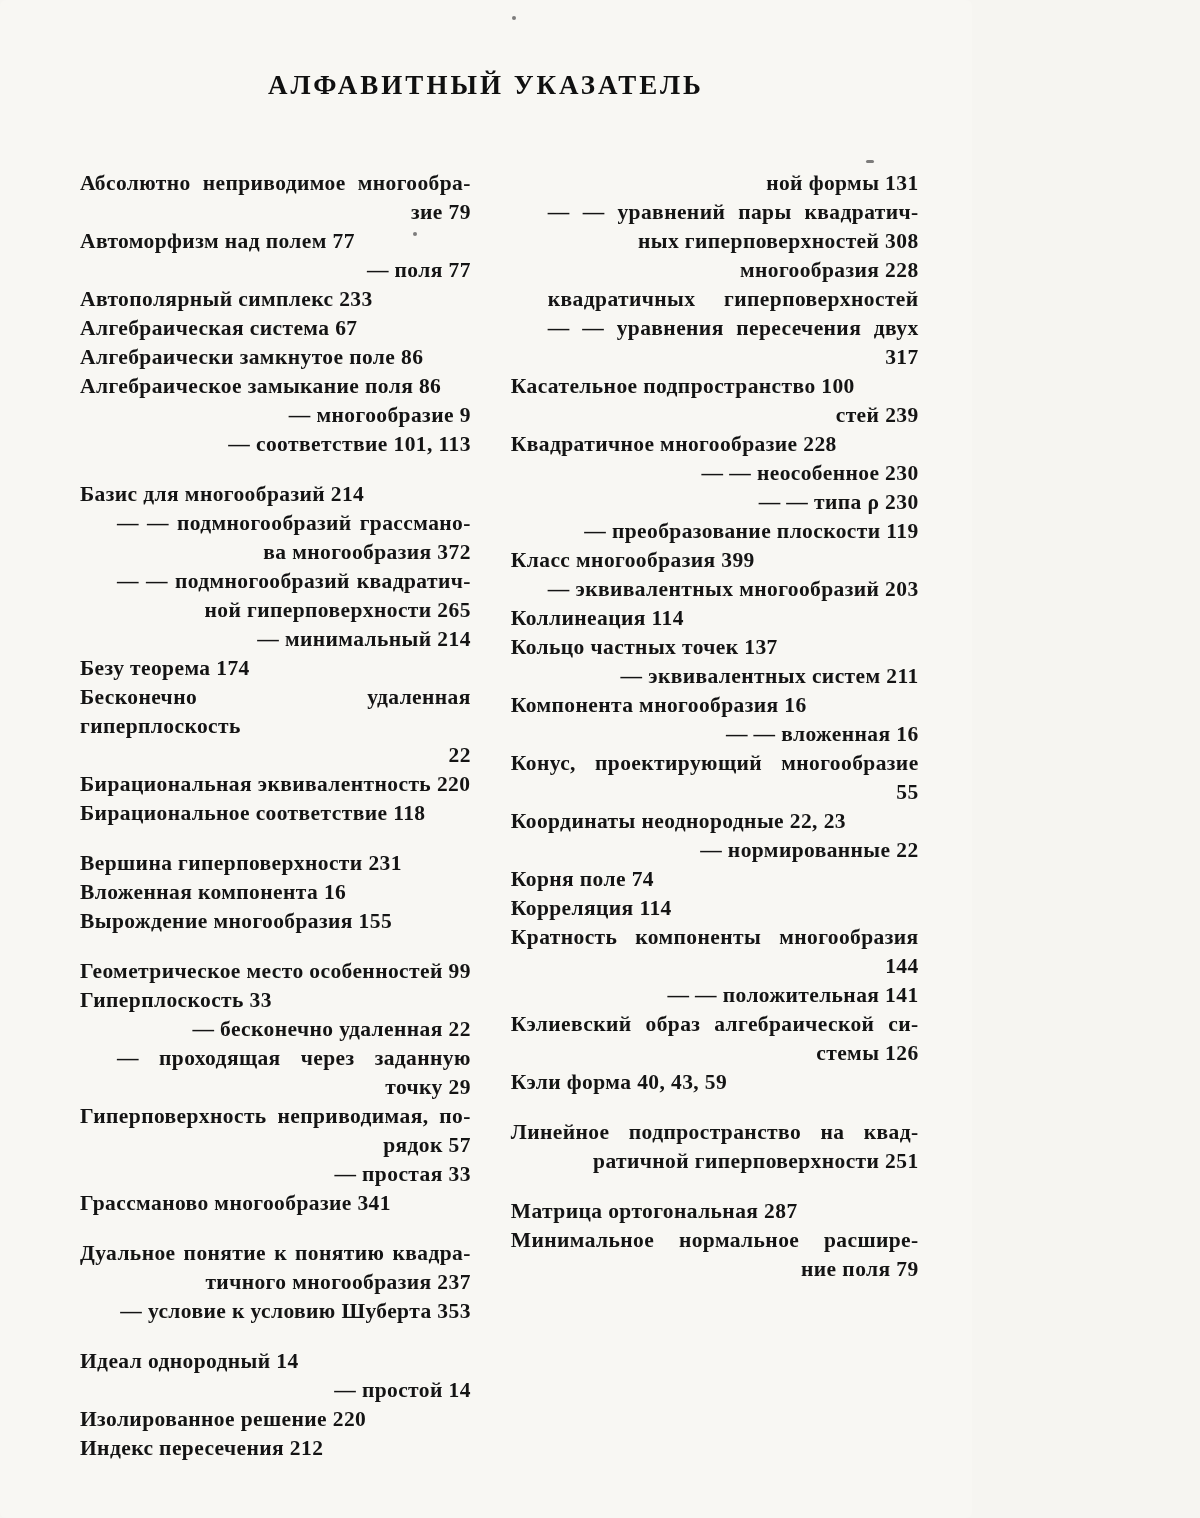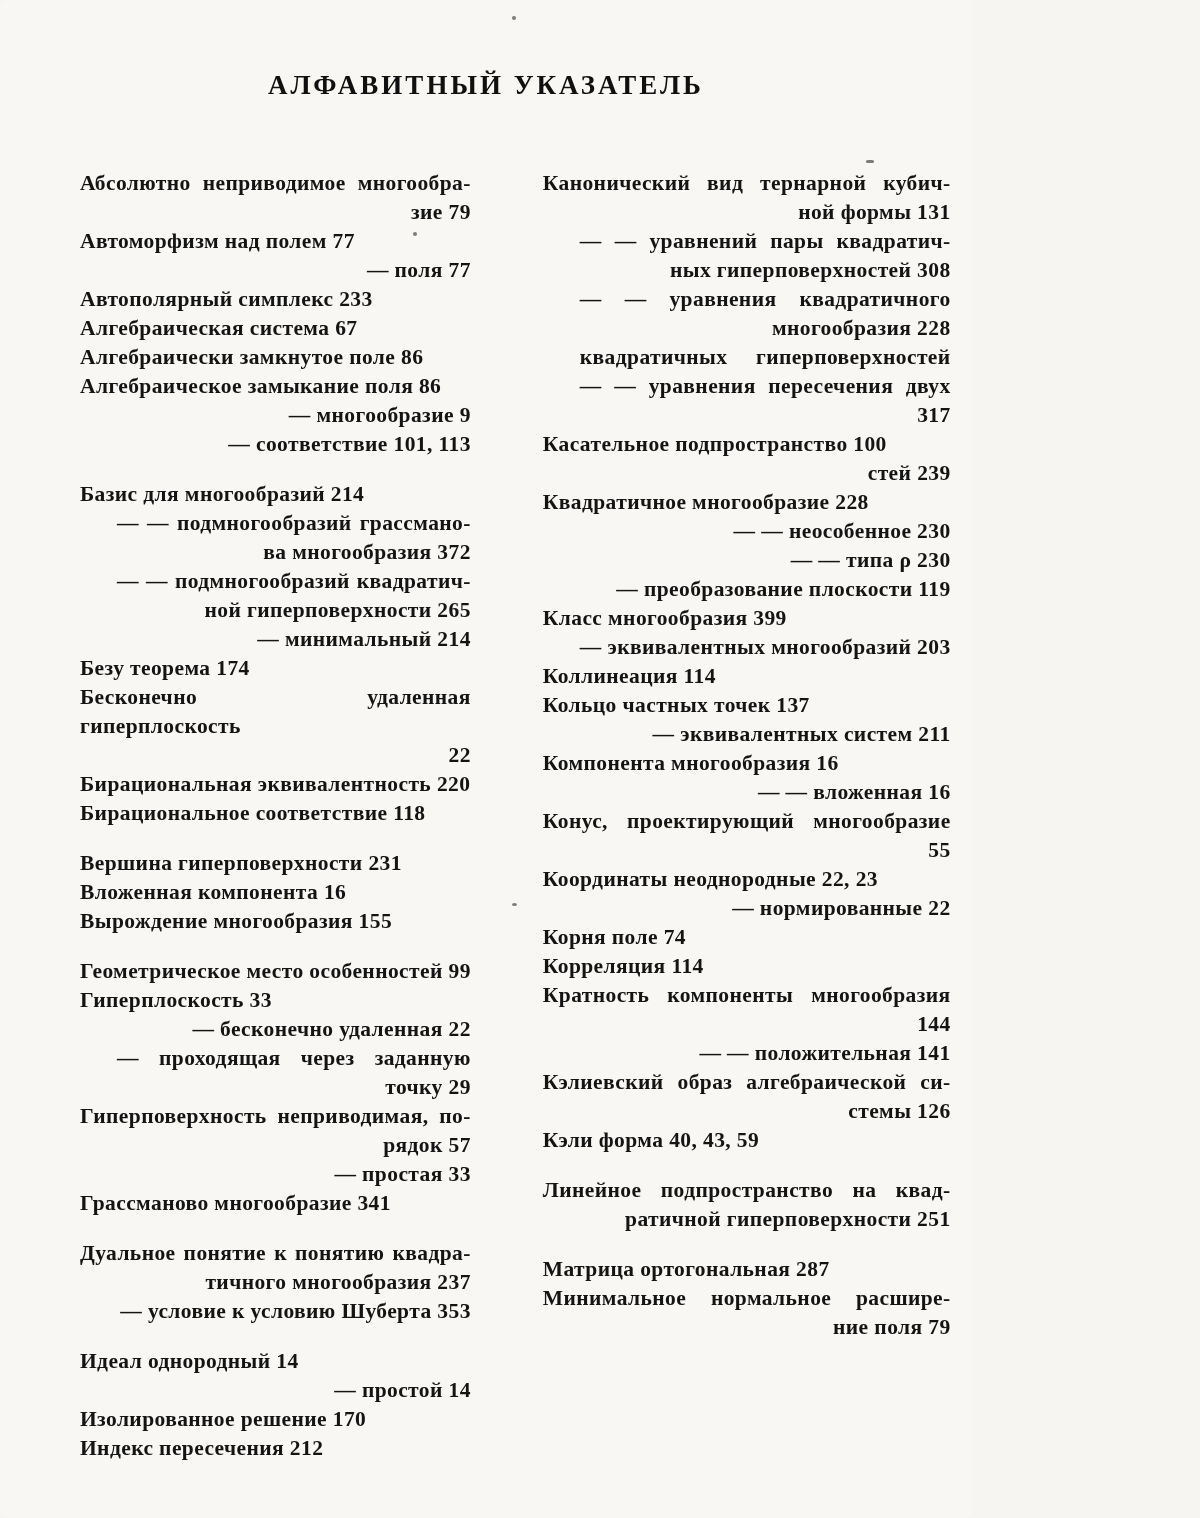--- a/index.html
+++ b/index.html
@@ -21,21 +21,21 @@
   .title {
     padding-top: 70px;
     text-align: center;
     font-size: 27px;
     letter-spacing: 3px;
     color: #101010;
   }
   .columns {
     display: flex;
     margin: 68px 74px 4px 80px;
-    gap: 72px;
+    gap: 40px;
   }
   .col {
     width: 50%;
     font-size: 21.5px;
     line-height: 29px;
     letter-spacing: 0.4px;
   }
   .line {
     white-space: nowrap;
   }
@@ -111,29 +111,27 @@
         <div class="line indent">рядок 57</div>
         <div class="line indent">— простая 33</div>
         <div class="line">Грассманово многообразие 341</div>
         <div class="gap"></div>
         <div class="line just">Дуальное понятие к понятию квадра-</div>
         <div class="line indent">тичного многообразия 237</div>
         <div class="line indent">— условие к условию Шуберта 353</div>
         <div class="gap"></div>
         <div class="line">Идеал однородный 14</div>
         <div class="line indent">— простой 14</div>
-        <div class="line">Изолированное решение 170</div>
+        <div class="line">Изолированное решение 220</div>
         <div class="line">Индекс пересечения 212</div>
       </div>
     <div class="col">
-        <div class="line just">Канонический вид тернарной кубич-</div>
         <div class="line indent">ной формы 131</div>
         <div class="line indent just">— — уравнений пары квадратич-</div>
         <div class="line indent">ных гиперповерхностей 308</div>
-        <div class="line indent just">— — уравнения квадратичного</div>
         <div class="line indent">многообразия 228</div>
         <div class="line indent just">квадратичных гиперповерхностей</div>
         <div class="line indent just">— — уравнения пересечения двух</div>
         <div class="line indent">317</div>
         <div class="line">Касательное подпространство 100</div>
         <div class="line indent">стей 239</div>
         <div class="line">Квадратичное многообразие 228</div>
         <div class="line indent">— — неособенное 230</div>
         <div class="line indent">— — типа ρ 230</div>
         <div class="line indent">— преобразование плоскости 119</div>

